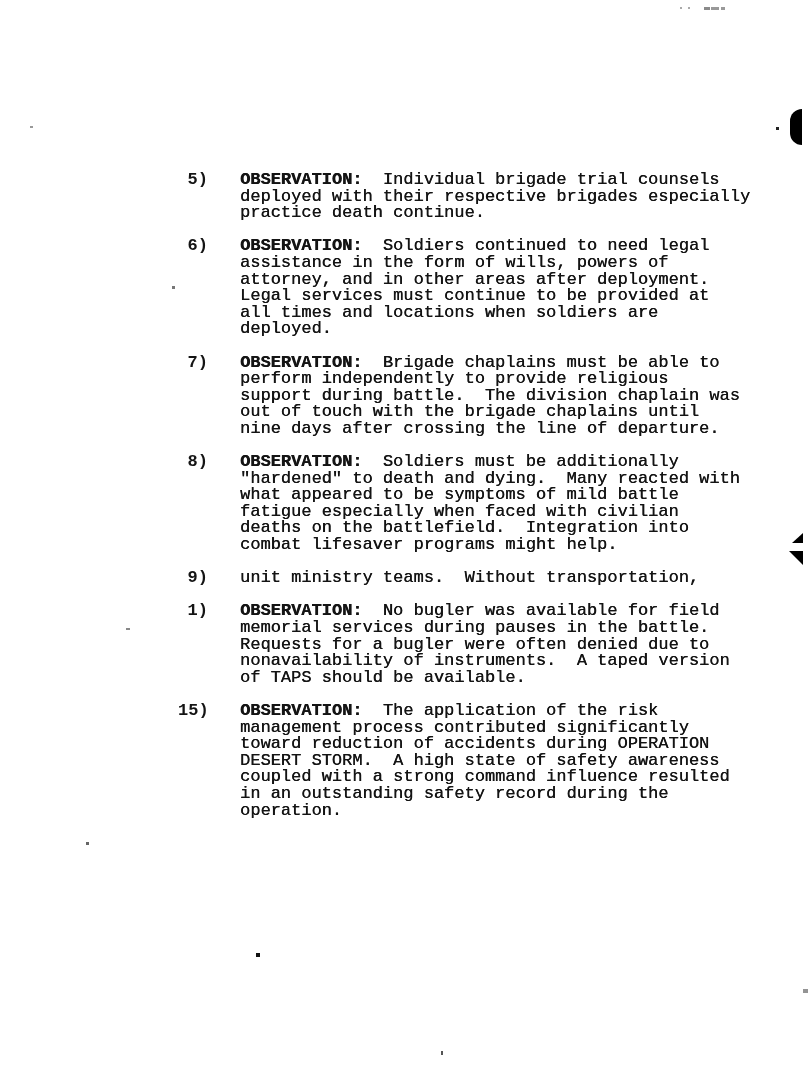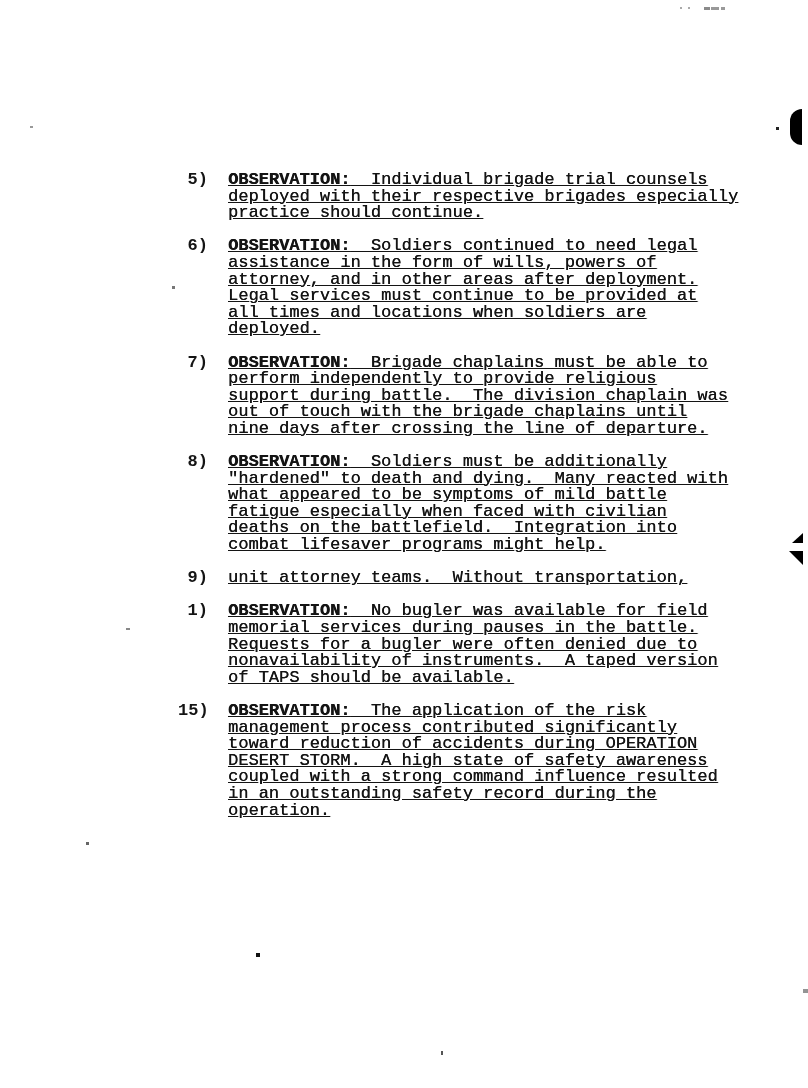--- a/index.html
+++ b/index.html
@@ -31,27 +31,26 @@
     width: 30px;
     flex: 0 0 30px;
     text-align: right;
     font-size: 17px;
     line-height: 16.6px;
     font-weight: bold;
     letter-spacing: 0;
     white-space: pre;
   }
   .obs-body {
-    margin-left: 20px;
+    margin-left: 32px;
     width: 522px;
     font-size: 17px;
     line-height: 16.6px;
     white-space: pre;
     text-shadow: 0.3px 0 0 currentColor;
-    text-decoration: underline;
   }
   .obs-line { height: 16.6px; }
   .obs-label {
     font-weight: bold;
     text-shadow: 0.4px 0 0 currentColor;
   }
   
   .artifact { position: absolute; }
   .half-disc {
     left: 790px; top: 109px; width: 12px; height: 36px;
@@ -100,37 +99,37 @@
   <div class="artifact speck-a"></div>
   <div class="artifact speck-b"></div>
   <div class="artifact speck-c"></div>
   <div class="artifact speck-d"></div>
   <div class="artifact period-dot"></div>
   <div class="artifact speck-e"></div>
 
   <div class="obs-list" id="obs-list">
       <div class="obs-item">
         <div class="obs-num">5)</div>
-        <div class="obs-body"><div class="obs-line"><span class="obs-label">OBSERVATION:</span><span>  Individual brigade trial counsels</span></div><div class="obs-line">deployed with their respective brigades especially</div><div class="obs-line">practice should continue.</div></div>
+        <div class="obs-body"><div class="obs-line"><span class="obs-label">OBSERVATION:</span><span>  Individual brigade trial counsels</span></div><div class="obs-line">deployed with their respective brigades especially</div><div class="obs-line">practice death continue.</div></div>
       </div>
       <div class="obs-item">
         <div class="obs-num">6)</div>
         <div class="obs-body"><div class="obs-line"><span class="obs-label">OBSERVATION:</span><span>  Soldiers continued to need legal</span></div><div class="obs-line">assistance in the form of wills, powers of</div><div class="obs-line">attorney, and in other areas after deployment.</div><div class="obs-line">Legal services must continue to be provided at</div><div class="obs-line">all times and locations when soldiers are</div><div class="obs-line">deployed.</div></div>
       </div>
       <div class="obs-item">
         <div class="obs-num">7)</div>
         <div class="obs-body"><div class="obs-line"><span class="obs-label">OBSERVATION:</span><span>  Brigade chaplains must be able to</span></div><div class="obs-line">perform independently to provide religious</div><div class="obs-line">support during battle.  The division chaplain was</div><div class="obs-line">out of touch with the brigade chaplains until</div><div class="obs-line">nine days after crossing the line of departure.</div></div>
       </div>
       <div class="obs-item">
         <div class="obs-num">8)</div>
         <div class="obs-body"><div class="obs-line"><span class="obs-label">OBSERVATION:</span><span>  Soldiers must be additionally</span></div><div class="obs-line">"hardened" to death and dying.  Many reacted with</div><div class="obs-line">what appeared to be symptoms of mild battle</div><div class="obs-line">fatigue especially when faced with civilian</div><div class="obs-line">deaths on the battlefield.  Integration into</div><div class="obs-line">combat lifesaver programs might help.</div></div>
       </div>
       <div class="obs-item">
         <div class="obs-num">9)</div>
-        <div class="obs-body"><div class="obs-line">unit attorney teams.  Without transportation,</div></div>
+        <div class="obs-body"><div class="obs-line">unit ministry teams.  Without transportation,</div></div>
       </div>
       <div class="obs-item">
         <div class="obs-num">1)</div>
         <div class="obs-body"><div class="obs-line"><span class="obs-label">OBSERVATION:</span><span>  No bugler was available for field</span></div><div class="obs-line">memorial services during pauses in the battle.</div><div class="obs-line">Requests for a bugler were often denied due to</div><div class="obs-line">nonavailability of instruments.  A taped version</div><div class="obs-line">of TAPS should be available.</div></div>
       </div>
       <div class="obs-item">
         <div class="obs-num">15)</div>
         <div class="obs-body"><div class="obs-line"><span class="obs-label">OBSERVATION:</span><span>  The application of the risk</span></div><div class="obs-line">management process contributed significantly</div><div class="obs-line">toward reduction of accidents during OPERATION</div><div class="obs-line">DESERT STORM.  A high state of safety awareness</div><div class="obs-line">coupled with a strong command influence resulted</div><div class="obs-line">in an outstanding safety record during the</div><div class="obs-line">operation.</div></div>
       </div>
     </div>

